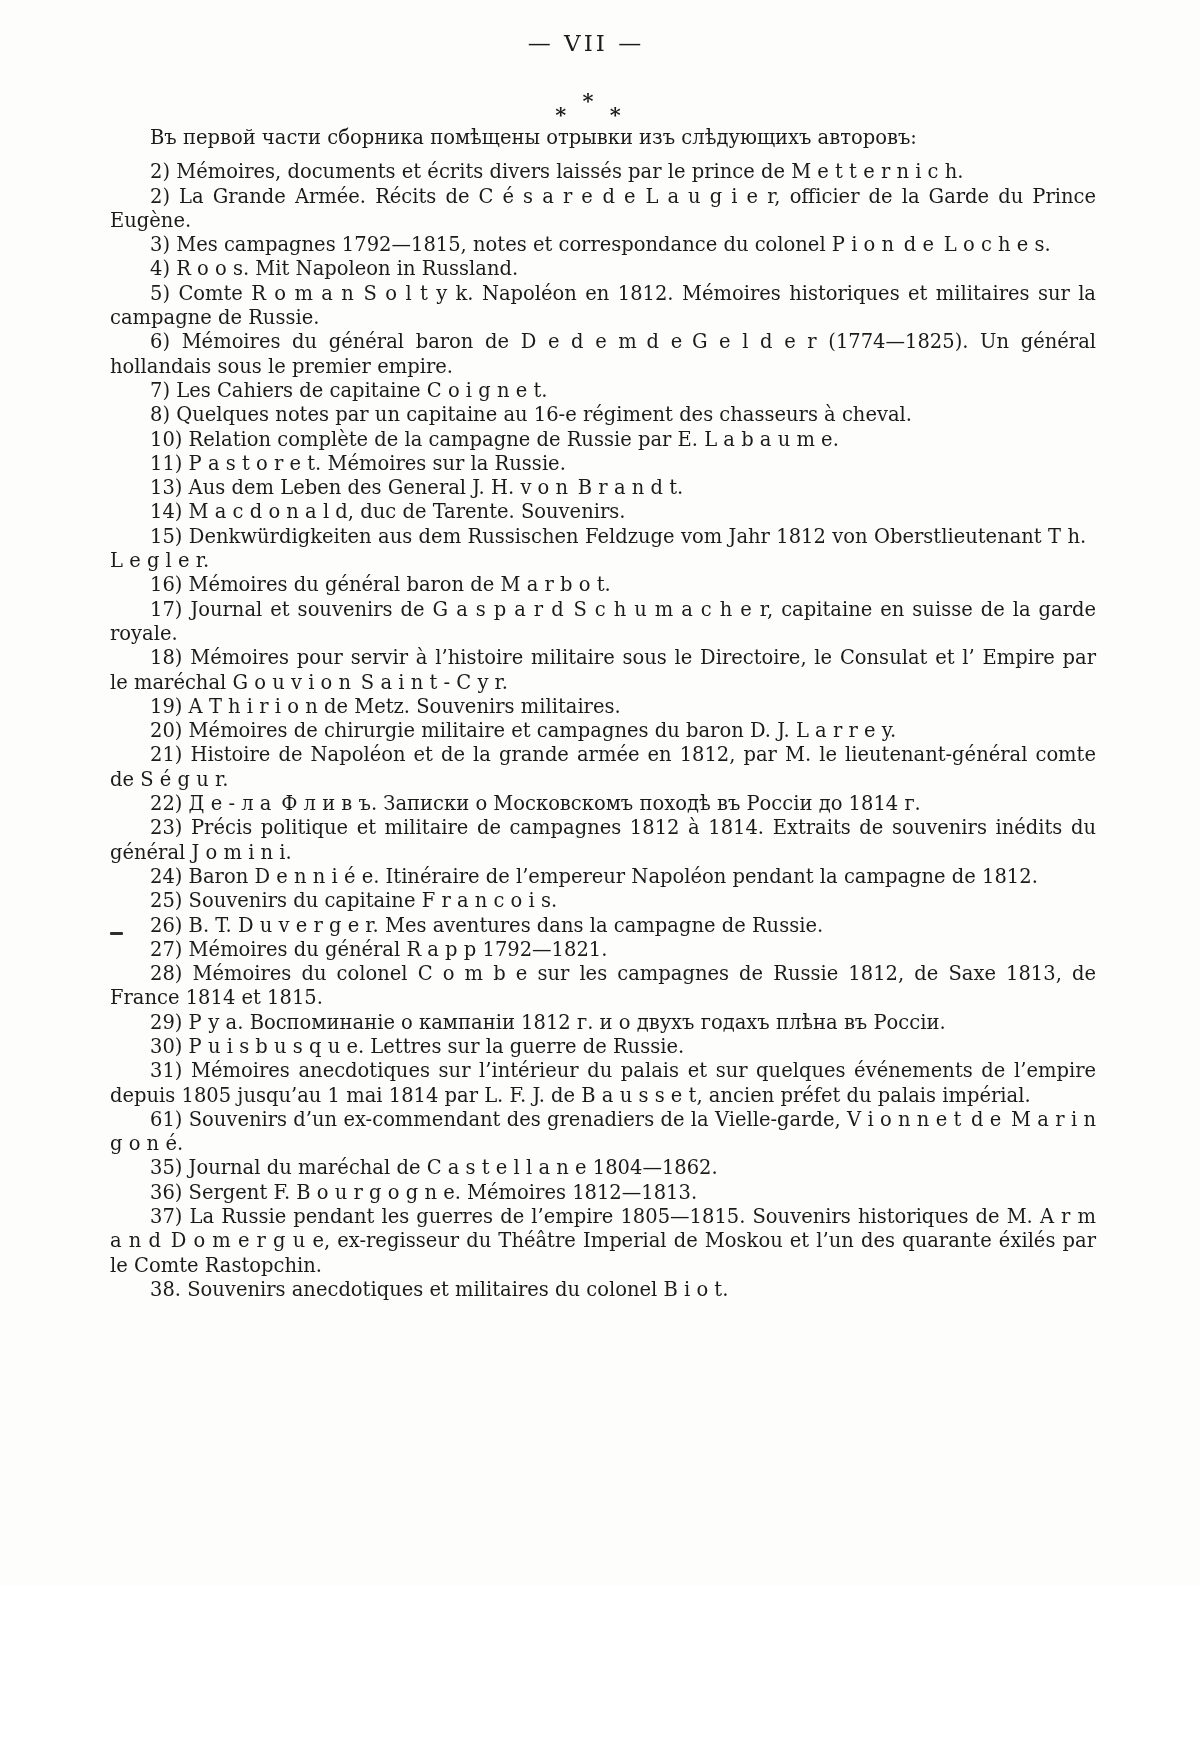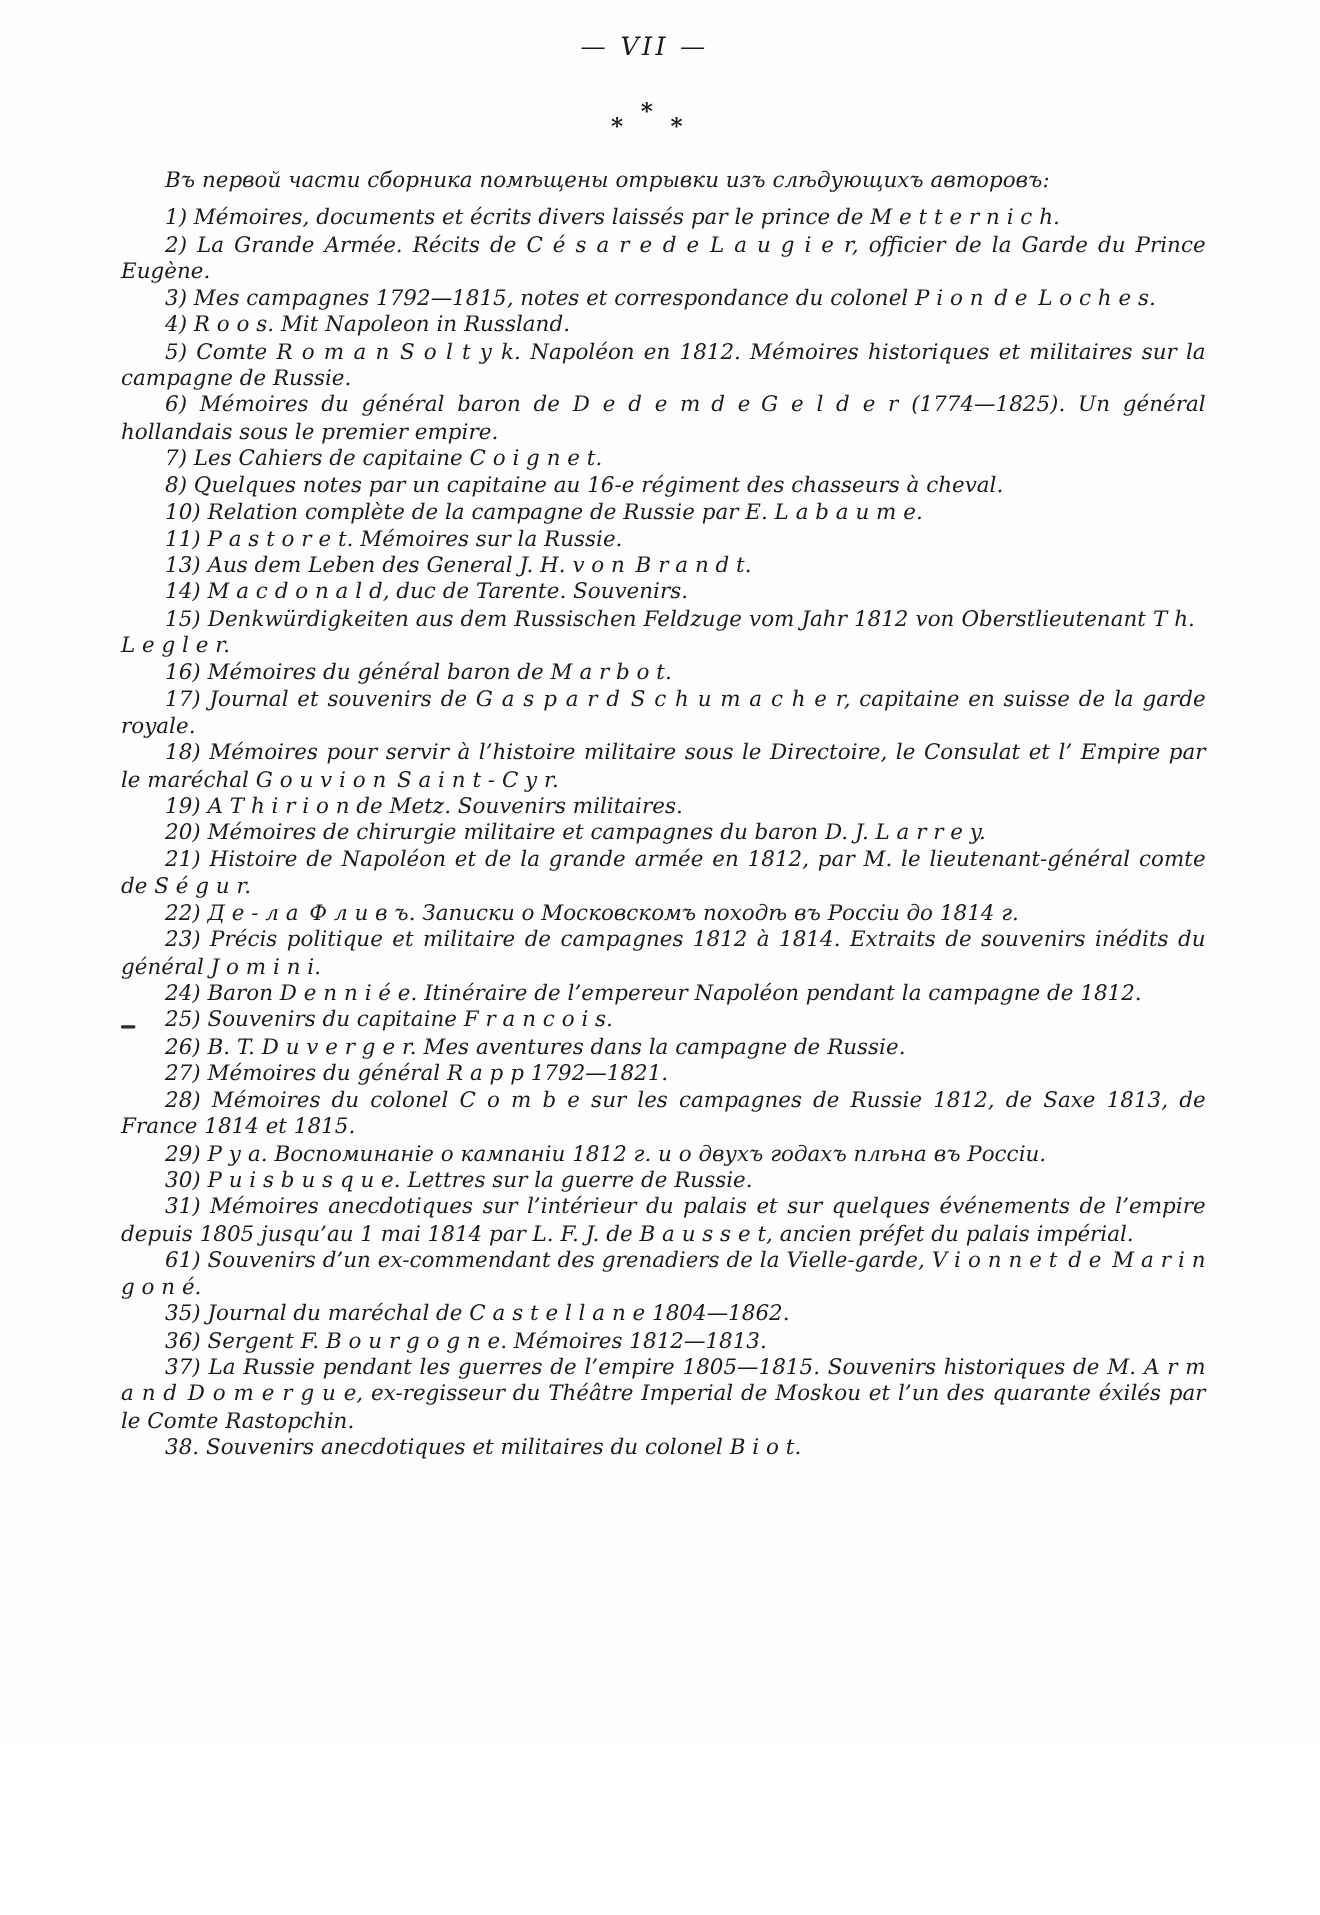--- a/index.html
+++ b/index.html
@@ -4,42 +4,41 @@
 <style>
   html, body { margin: 0; padding: 0; background: #ffffff; }
   .page {
     position: relative;
     width: 1200px;
     height: 1585px;
     background: #fdfdfc;
     color: #1b1b1b;
     font-family: "DejaVu Serif", serif;
     overflow: hidden;
-    font-style: italic;
   }
   .header {
     margin: 0;
     padding-top: 30px;
     text-align: center;
     font-size: 23px;
     letter-spacing: 3px;
     transform: translateX(-14px);
     white-space: pre;
   }
   .asterism {
     margin-top: 38px;
     text-align: center;
     font-size: 21px;
     font-weight: bold;
     line-height: 14px;
     transform: translateX(-12px);
   }
   .asterism .row2 { word-spacing: 36px; }
   .content {
-    margin: 30px 104px 0 110px;
+    margin: 4px 104px 0 110px;
     font-size: 19.5px;
     line-height: 24.3px;
   }
   .intro {
     margin: 0 0 10px 0;
     text-indent: 40px;
   }
   .items p.item {
     margin: 0;
     text-indent: 40px;
@@ -73,21 +72,21 @@
   <div class="header">— VII —</div>
 
   <div class="asterism">
     <div class="row1">*</div>
     <div class="row2">* *</div>
   </div>
 
   <div class="content">
     <p class="intro">Въ первой части сборника помѣщены отрывки изъ слѣдующихъ авторовъ:</p>
     <div class="items">
-        <p class="item">1) Mémoires, documents et écrits divers laissés par le prince de M e t t e r n i c h.</p>
+        <p class="item">2) Mémoires, documents et écrits divers laissés par le prince de M e t t e r n i c h.</p>
         <p class="item">2) La Grande Armée. Récits de C é s a r e d e L a u g i e r, officier de la Garde du Prince Eugène.</p>
         <p class="item">3) Mes campagnes 1792—1815, notes et correspondance du colonel P i o n d e L o c h e s.</p>
         <p class="item">4) R o o s. Mit Napoleon in Russland.</p>
         <p class="item">5) Comte R o m a n S o l t y k. Napoléon en 1812. Mémoires historiques et militaires sur la campagne de Russie.</p>
         <p class="item">6) Mémoires du général baron de D e d e m d e G e l d e r (1774—1825). Un général hollandais sous le premier empire.</p>
         <p class="item">7) Les Cahiers de capitaine C o i g n e t.</p>
         <p class="item">8) Quelques notes par un capitaine au 16-e régiment des chasseurs à cheval.</p>
         <p class="item">10) Relation complète de la campagne de Russie par E. L a b a u m e.</p>
         <p class="item">11) P a s t o r e t. Mémoires sur la Russie.</p>
         <p class="item">13) Aus dem Leben des General J. H. v o n B r a n d t.</p>

